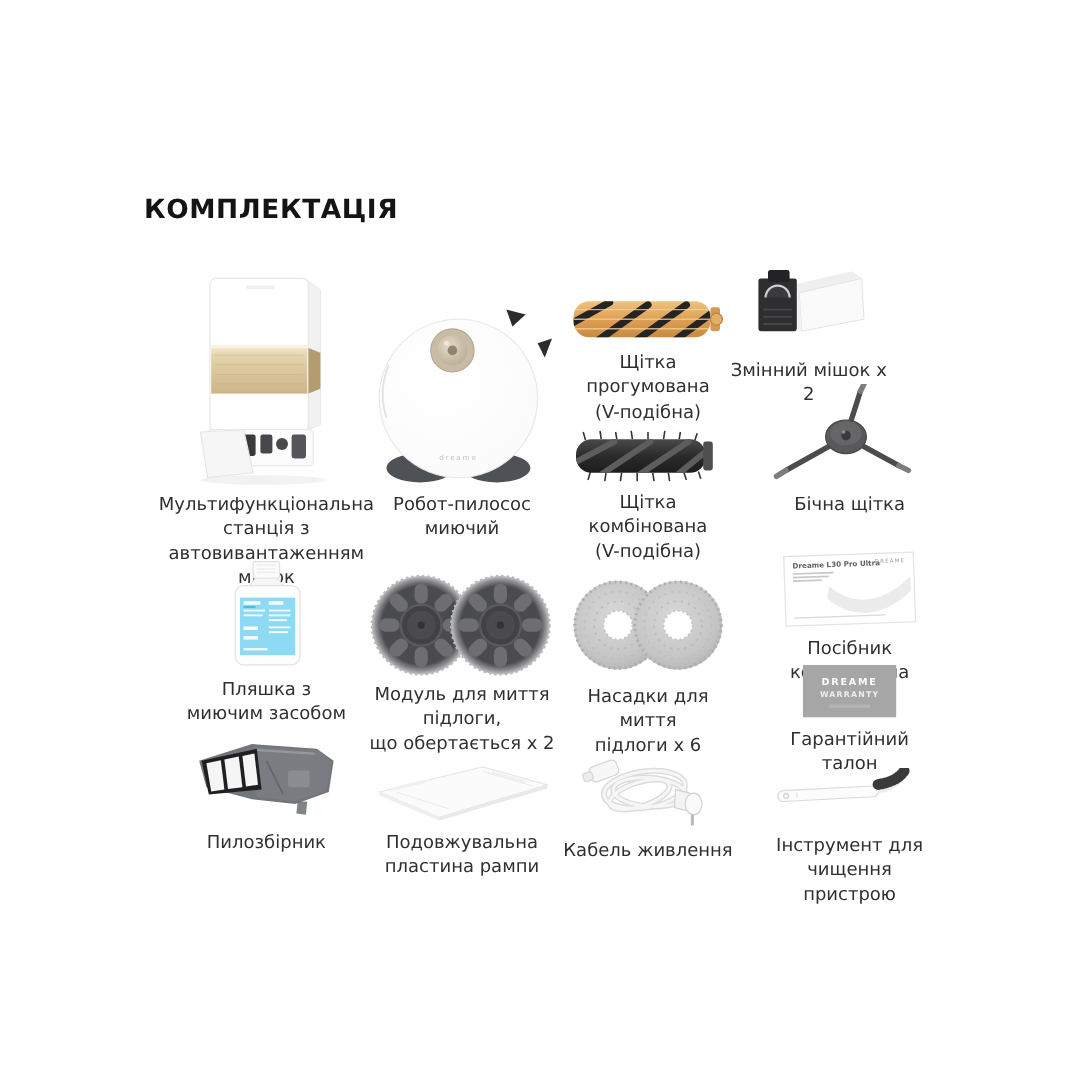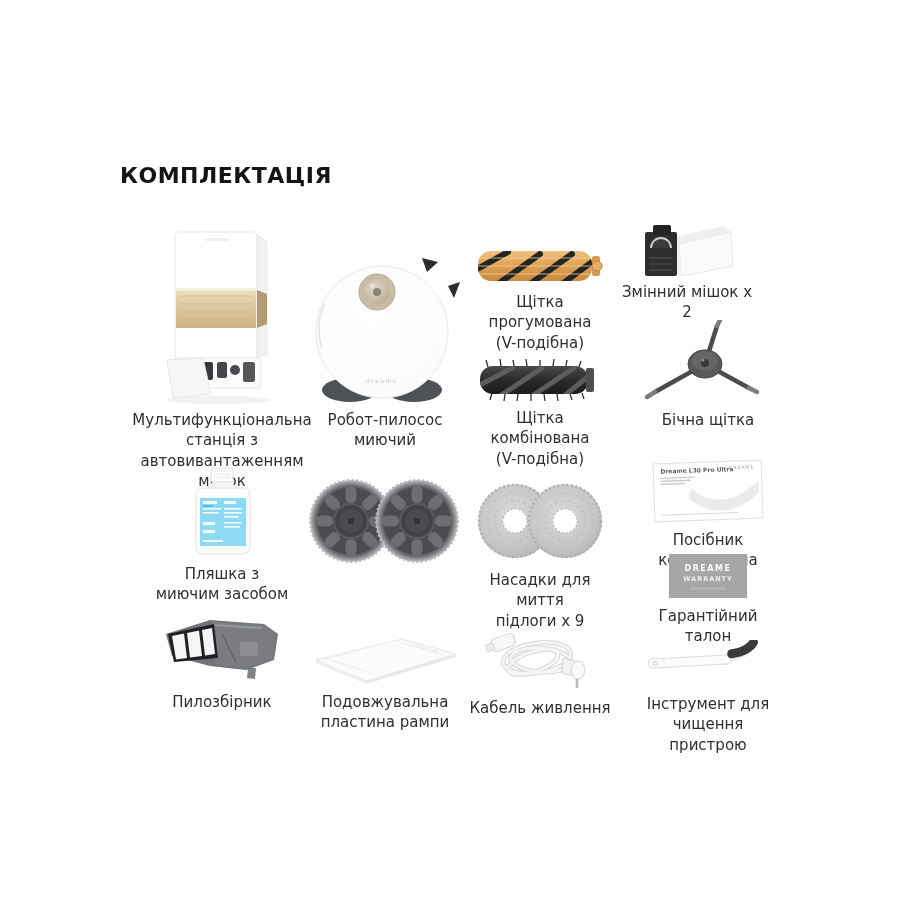--- a/index.html
+++ b/index.html
@@ -114,21 +114,21 @@
             <line x1="0" y1="32" x2="118" y2="32"></line>
         </g>
         <rect x="118" y="14" width="8" height="20" rx="2" fill="#d59a52"></rect>
         <circle cx="123" cy="24" r="5" fill="#e3af67" stroke="#bb8340"></circle>
       </svg>
     </div>
     <div class="caption" style="margin-top:2px;">Щітка прогумована
 (V-подібна)</div>
   </div>
 
-  <div class="cell" style="left:617px;top:214px;width:140px;">
+  <div class="cell" style="left:604px;top:214px;width:140px;gap:16px;">
     <div class="fig" style="height:66px;">
       <svg width="112" height="58" viewBox="0 0 112 58">
         <path d="M40 16 L92 4 L100 10 L48 22 Z" fill="#efefef"></path>
         <path d="M48 22 L100 10 L102 44 L50 54 Z" fill="#fafafa" stroke="#e2e2e2" stroke-width="0.8"></path>
         <path d="M40 16 L48 22 L50 54 L42 48 Z" fill="#f2f2f2"></path>
         <rect x="14" y="10" width="32" height="44" rx="2" fill="#2e2e30"></rect>
         <rect x="22" y="3" width="18" height="10" rx="2" fill="#232325"></rect>
         <path d="M20 26 A10 10 0 0 1 40 26" stroke="#cfcfcf" stroke-width="1.8" fill="#3b3b3e"></path>
         <g stroke="#47474a" stroke-width="1.5">
           <line x1="18" y1="36" x2="42" y2="36"></line>
@@ -277,20 +277,22 @@
             <rect x="-5.5" y="-35" width="11" height="17" rx="5.5" transform="rotate(225)"></rect>
             <rect x="-5.5" y="-35" width="11" height="17" rx="5.5" transform="rotate(270)"></rect>
             <rect x="-5.5" y="-35" width="11" height="17" rx="5.5" transform="rotate(315)"></rect>
           </g>
           <circle r="17" fill="#414146" stroke="#5a5a5e" stroke-width="2"></circle>
           <circle r="12" fill="#4a4a4f"></circle>
             <circle r="3" fill="#323236"></circle>
         </g>
       </svg>
     </div>
+    <div class="caption">Модуль для миття підлоги,
+що обертається x 2</div>
   </div>
 
   <div class="cell" style="left:468px;top:470px;width:144px;">
     <div class="fig" style="height:96px;">
       <svg width="128" height="90" viewBox="0 0 128 90">
         <defs>
           <radialGradient id="pad" cx="0.45" cy="0.4" r="0.65">
             <stop offset="0" stop-color="#d8d8d8"></stop>
               <stop offset="0.7" stop-color="#c6c6c6"></stop>
               <stop offset="1" stop-color="#b4b4b4"></stop>
@@ -308,21 +310,21 @@
           <circle cx="89" cy="45" r="37" fill="url(#pad)"></circle>
           <circle cx="89" cy="45" r="36" fill="none" stroke="#adadad" stroke-width="2.5" stroke-dasharray="1.5 3"></circle>
           <circle cx="89" cy="45" r="28" fill="none" stroke="#bcbcbc" stroke-width="1.5" stroke-dasharray="2 4" opacity="0.7"></circle>
           <circle cx="89" cy="45" r="20" fill="none" stroke="#b5b5b5" stroke-width="1.5" stroke-dasharray="2 4" opacity="0.7"></circle>
           <circle cx="89" cy="45" r="12" fill="#ffffff"></circle>
           <circle cx="89" cy="45" r="12" fill="none" stroke="#c0c0c0" stroke-width="1.5" stroke-dasharray="1.5 2.5"></circle>
         </g>
       </svg>
     </div>
     <div class="caption">Насадки для миття
-підлоги x 9</div>
+підлоги x 6</div>
   </div>
 
   <div class="cell" style="left:638px;top:448px;width:140px;">
     <div class="fig" style="height:78px;">
       <svg width="118" height="72" viewBox="0 0 118 72">
         <g transform="rotate(-2 59 36)">
           <rect x="5" y="8" width="108" height="58" fill="#ffffff" stroke="#e2e2e2"></rect>
           <path d="M42 34 C 62 52, 86 50, 110 28 L 110 40 C 86 62, 60 62, 40 44 Z" fill="#ebebeb"></path>
           <text x="12" y="18" font-size="6" font-weight="bold" fill="#5f5f5f">Dreame L30 Pro Ultra</text>
           <g fill="#c8c8c8">

